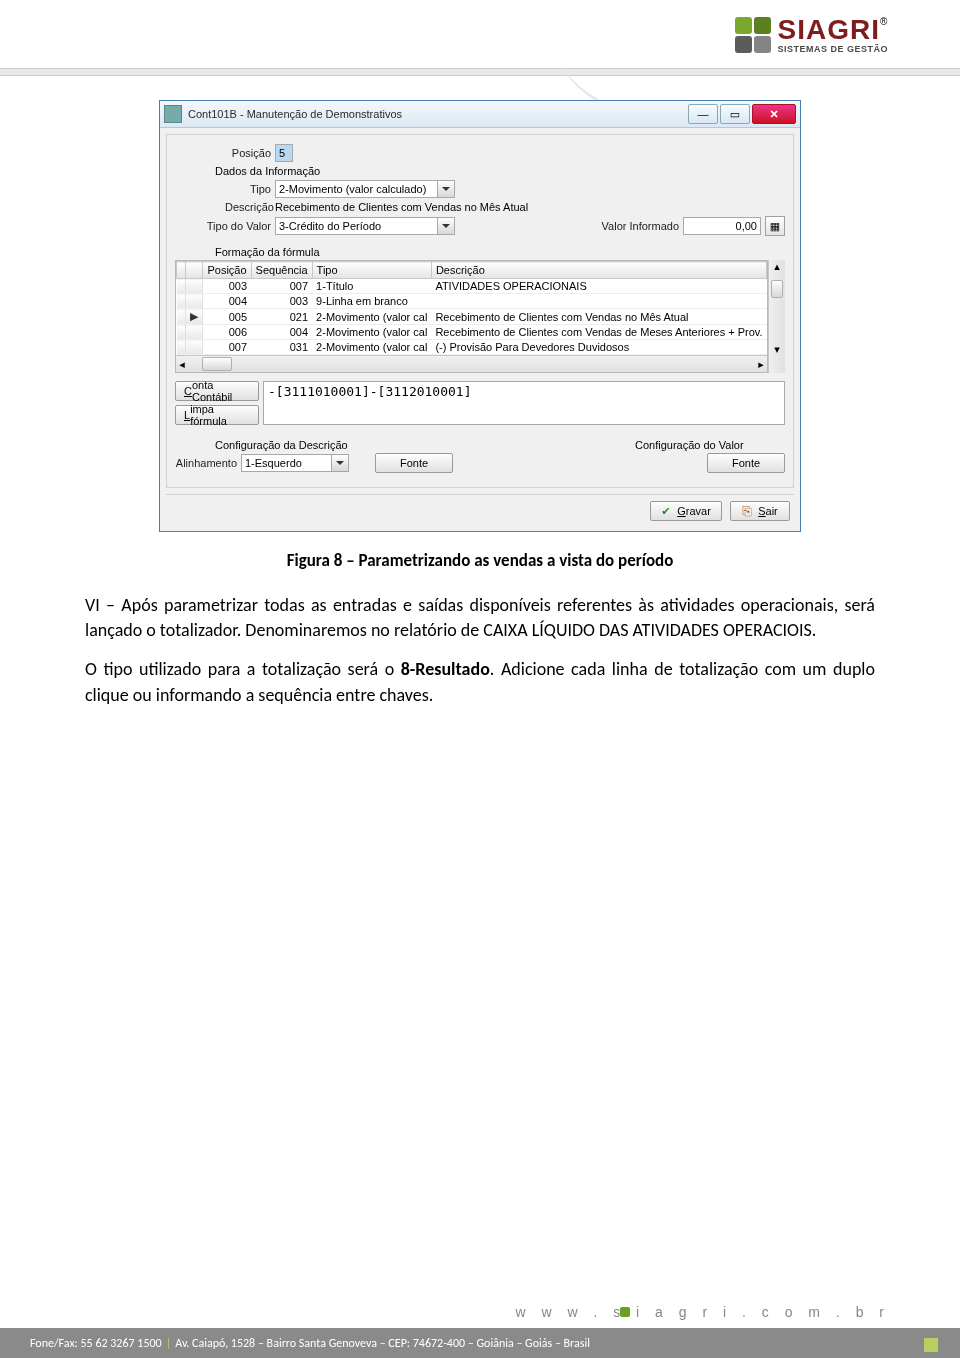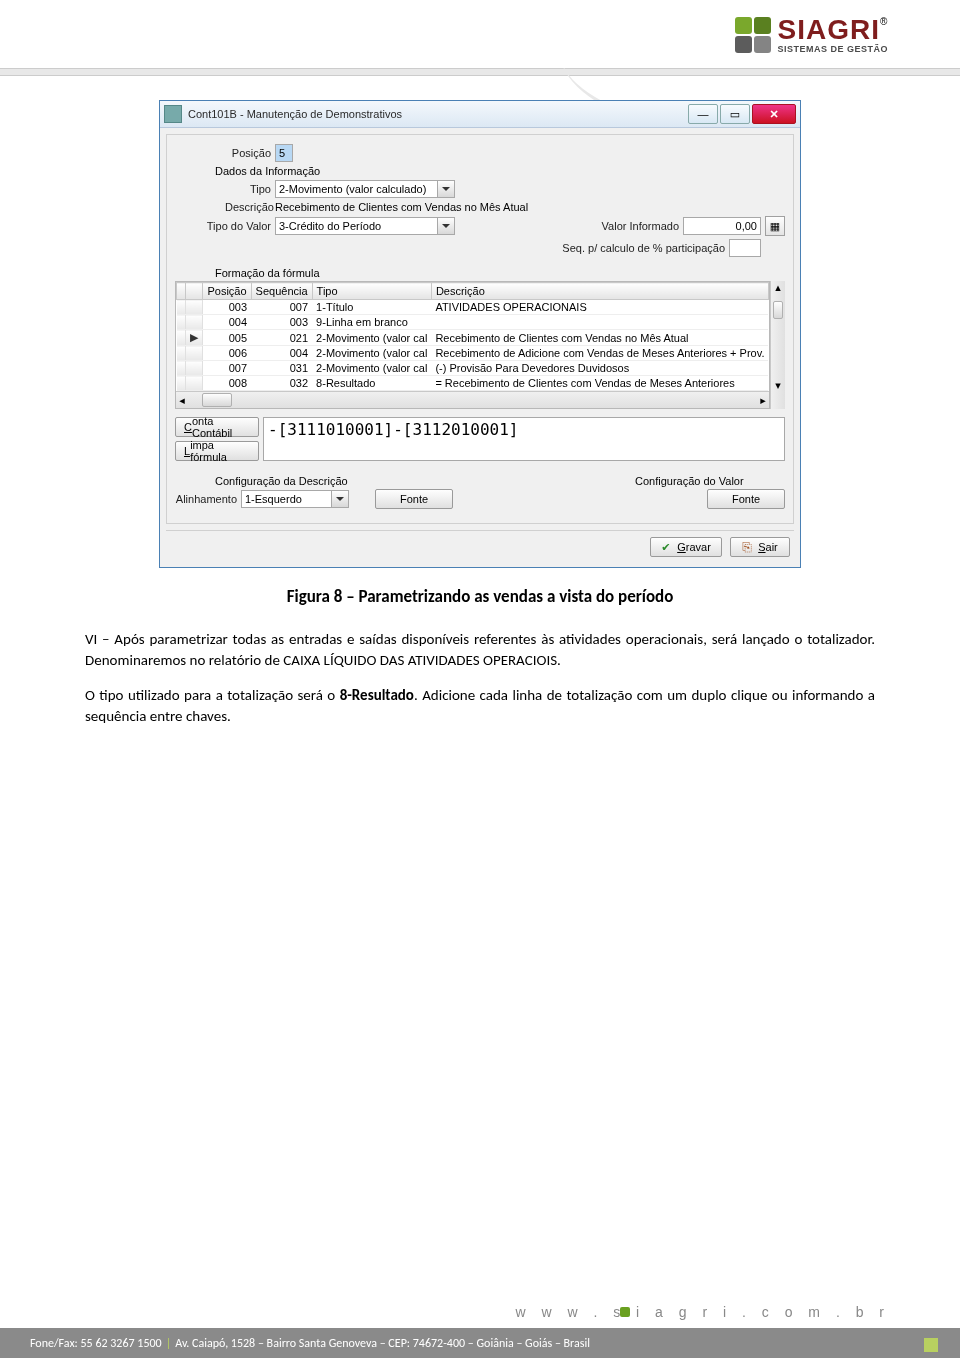--- a/index.html
+++ b/index.html
@@ -36,31 +36,31 @@
   .grid { border:1px solid #b8b8b8; background:#fff; font-size:11px;}
   .grid table{ border-collapse:collapse; width:100%;}
   .grid th { background:linear-gradient(#fefefe,#e4e4e4); border:1px solid #c8c8c8; padding:2px 4px; text-align:left; font-weight:normal;}
   .grid td { border-bottom:1px solid #eee; padding:1px 4px; white-space:nowrap; overflow:hidden;}
   .grid .ind { width:14px; border-right:1px solid #e0e0e0; background:linear-gradient(#fefefe,#e8e8e8);}
   .vscroll { width:16px; background:linear-gradient(to right,#f0f0f0,#e0e0e0); border-left:1px solid #c8c8c8;}
   .hscroll { height:16px; background:linear-gradient(#f0f0f0,#e0e0e0); border-top:1px solid #c8c8c8; display:flex; align-items:center;}
   .hscroll .thumb{ width:28px; height:12px; background:linear-gradient(#fefefe,#d8d8d8); border:1px solid #b0b0b0; border-radius:2px; margin-left:14px;}
   
   .btn { display:inline-flex; align-items:center; justify-content:center; border:1px solid #9a9a9a; background:linear-gradient(#fefefe,#e0e0e0); border-radius:2px; padding:2px 8px; font-size:11px; height:20px; box-sizing:border-box; cursor:default;}
-  .formula-area { border:1px solid #a8a8a8; background:#fff; min-height:44px; font-family:monospace; font-size:16px; padding:2px 4px; box-sizing:border-box;}
+  .formula-area { border:1px solid #a8a8a8; background:#fff; min-height:44px; font-family:monospace; font-size:13px; padding:2px 4px; box-sizing:border-box;}
   .calc-btn { width:18px; height:18px; border:1px solid #a0a0a0; background:linear-gradient(#fefefe,#e4e4e4); display:inline-flex; align-items:center; justify-content:center;}
   
   .footer-btns { margin-top:6px; border-top:1px solid #d0d0d0; padding:6px 4px 4px 4px; display:flex; justify-content:flex-end; gap:8px;}
   .icon-check{ width:12px;height:12px;display:inline-block;margin-right:4px;}
   .icon-check::before{content:"✔";color:#2a8a2a;font-size:11px;line-height:1;}
   .icon-door{ width:12px;height:12px;display:inline-block;margin-right:4px;}
   .icon-door::before{content:"⎘";color:#a05020;font-size:12px;line-height:1;}
   
   .caption { text-align:center; font-family:Calibri,Arial,sans-serif; font-size:17px; font-weight:bold; margin-top:18px;}
-  .body-text { font-family:Calibri,Arial,sans-serif; font-size:15px; line-height:1.4; text-align:justify; margin-top:22px;}
+  .body-text { font-family:Calibri,Arial,sans-serif; font-size:18px; line-height:1.4; text-align:justify; margin-top:22px;}
   
   .page-footer { position:absolute; bottom:0; left:0; right:0; height:52px;}
   .url { position:absolute; bottom:38px; right:70px; font-family:Arial; font-size:14px; letter-spacing:6px; color:#888;}
   .dot{ position:absolute; bottom:41px; right:330px; width:10px;height:10px;background:#6aa020;border-radius:2px;}
   .fband { position:absolute; bottom:0; left:0; right:0; height:30px; background:#8a8a8a; color:#fff; font-family:Calibri,Arial,sans-serif; font-size:12px; display:flex; align-items:center; padding-left:30px;}
   .fband .sep{ color:#b8d060; margin:0 4px;}
   .sq{position:absolute;bottom:6px;right:22px;width:14px;height:14px;background:#b8d060;}
   .arrow-cell{ text-align:center; color:#333;}
 </style>
 </head>
@@ -116,24 +116,20 @@
           <div class="row" style="margin-left:18px;">
             <span class="lbl" style="width:78px;">Tipo do Valor</span>
             <span class="combo">
               <input class="inp" style="width: 180px;" value="3-Crédito do Período"><span class="caret"></span>
             </span>
             <span style="flex:1"></span>
             <span class="lbl">Valor Informado</span>
             <input class="inp" style="width: 78px; text-align: right;" value="0,00">
             <span class="calc-btn">▦</span>
           </div>
-          <div class="row" style="justify-content:flex-end; padding-right:24px;">
-            <span class="lbl">Seq. p/ calculo de % participação</span>
-            <input class="inp" style="width: 32px;">
-          </div>
 
           <div class="sec-title" style="margin-top:10px;">Formação da fórmula</div>
 
           <div style="display:flex;">
             <div class="grid" style="flex:1;">
               <table>
                 <tbody>
                     <tr>
                   <th style="width:14px;"></th>
                   <th style="width:14px;"></th>
@@ -167,37 +163,29 @@
                       <td style="text-align:right;margin-top:15px;">021</td>
                       <td>2-Movimento (valor cal</td>
                       <td>Recebimento de Clientes com Vendas no Mês Atual</td>
                     </tr>
                     <tr>
                       <td class="ind"></td>
                       <td class="ind arrow-cell"></td>
                       <td style="text-align:right;">006</td>
                       <td style="text-align:right;">004</td>
                       <td>2-Movimento (valor cal</td>
-                      <td>Recebimento de Adicione com Vendas de Meses Anteriores + Prov.</td>
+                      <td>Recebimento de Clientes com Vendas de Meses Anteriores + Prov.</td>
                     </tr>
                     <tr>
                       <td class="ind"></td>
                       <td class="ind arrow-cell"></td>
                       <td style="text-align:right;">007</td>
                       <td style="text-align:right;">031</td>
                       <td>2-Movimento (valor cal</td>
                       <td>(-) Provisão Para Devedores Duvidosos</td>
-                    </tr>
-                    <tr>
-                      <td class="ind"></td>
-                      <td class="ind arrow-cell"></td>
-                      <td style="text-align:right;">008</td>
-                      <td style="text-align:right;">032</td>
-                      <td>8-Resultado</td>
-                      <td>= Recebimento de Clientes com Vendas de Meses Anteriores</td>
                     </tr>
                   </tbody>
               </table>
               <div class="hscroll">
                   <span style="width:12px;text-align:center;">◂</span>
                   <span class="thumb"></span>
                   <span style="flex:1"></span>
                   <span style="width:12px;text-align:center;">▸</span>
                 </div>
             </div>

